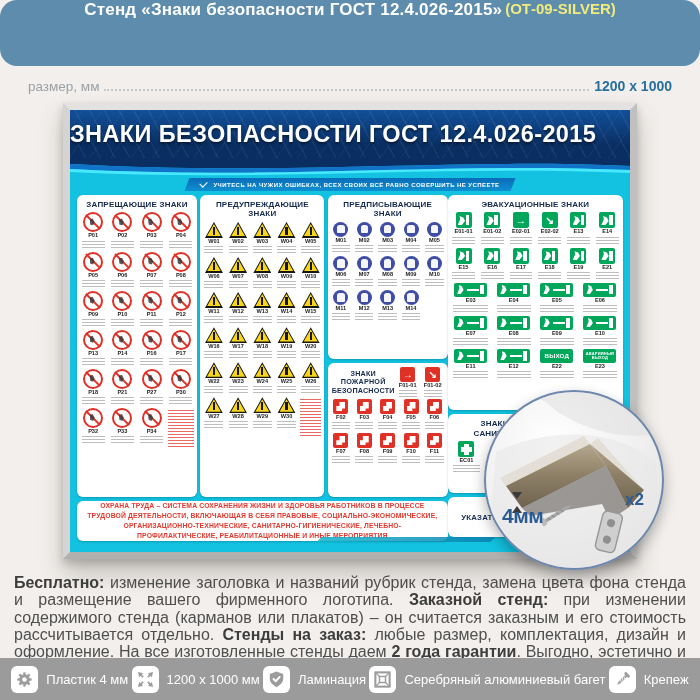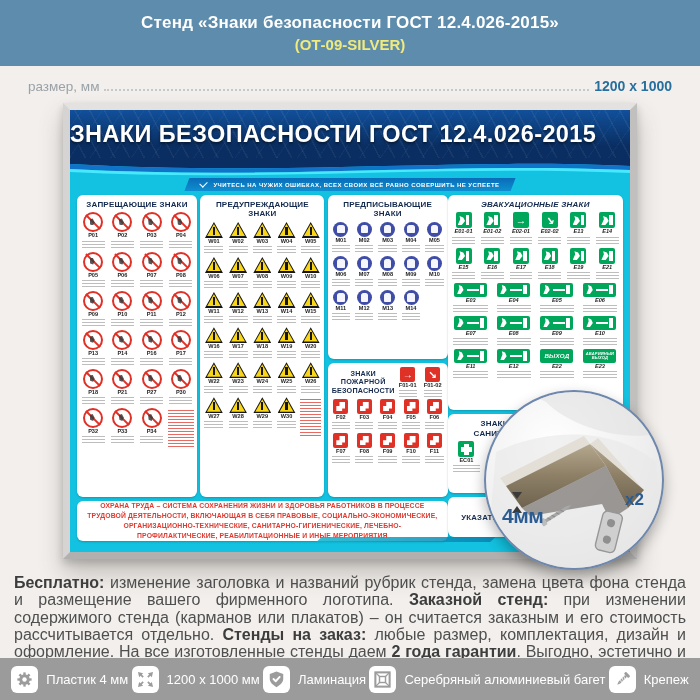--- a/index.html
+++ b/index.html
@@ -1,18 +1,18 @@
 <!DOCTYPE html>
 <html><head>
 <meta charset="utf-8">
 <style>
   html,body{margin:0;padding:0;}
   body{width:700px;height:700px;background:#f2efec;font-family:"Liberation Sans",sans-serif;overflow:hidden;position:relative;}
   
-  .topbar{height:66px;background:#5d8cac;color:#fff;text-align:center;display:flex;flex-direction:column;justify-content:center;gap:3px;}
+  .topbar{height:66px;background:#5d8cac;color:#fff;text-align:center;display:flex;flex-direction:row;justify-content:center;gap:3px;border-radius:17px;}
   .topbar .t1{font-size:17px;font-weight:700;letter-spacing:.2px;}
   .topbar .t2{font-size:15px;font-weight:700;color:#f1ea7c;}
   
   .specs{display:flex;align-items:flex-end;padding:12px 28px 0 28px;gap:28px;}
   .spec{display:flex;flex:1;align-items:baseline;}
   .spec .lbl{color:#9aa2a8;font-size:13.5px;white-space:nowrap;}
   .spec .leader{flex:1;border-bottom:2px dotted #c3c8cc;margin:0 5px;height:11px;}
   .spec .val{color:#266f9e;font-size:14px;font-weight:700;white-space:nowrap;}
   
   .stand-wrap{box-sizing:border-box;width:574px;height:456px;margin:9px auto 0 auto;border:7px solid;border-color:#e4e2e0 #c2c0be #b2b0ae #d6d4d2;box-shadow:inset 0 0 0 1px #9aa2a8,0 14px 22px rgba(80,75,70,.30),0 4px 8px rgba(0,0,0,.18);background:#12c2e0;position:relative;}
@@ -27,21 +27,21 @@
   .stand-body{display:flex;justify-content:space-between;padding:4px 7px 6px 7px;height:352px;box-sizing:border-box;position:relative;}
   .colL{width:372px;display:flex;flex-direction:column;}
   .colL-cards{display:flex;justify-content:space-between;height:321px;}
   .colE{width:176px;display:flex;flex-direction:column;gap:4px;}
   .card{background:#fff;border-radius:6px;box-shadow:0 1px 2px rgba(0,40,60,.25);padding:3px 2px;box-sizing:border-box;overflow:hidden;}
   .cardP{width:120px;height:302px;}
   .cardW{width:124px;height:302px;}
   .colMF{width:120px;display:flex;flex-direction:column;gap:4px;}
   .cardM{height:164px;}
   .cardF{height:134px;}
-  .cardEvac{height:218px;font-style:italic;}
+  .cardEvac{height:218px;}
   .cardMed{height:80px;}
   .cardPoint{height:40px;display:flex;align-items:center;gap:4px;padding:2px 4px;}
   .card h3{margin:2px 0 3px 0;text-align:center;font-size:8px;line-height:1.18;color:#13294e;letter-spacing:.2px;}
   .grid{display:grid;column-gap:1px;row-gap:3px;justify-items:center;}
   .g4{grid-template-columns:repeat(4,1fr);}
   .g5{grid-template-columns:repeat(5,1fr);}
   .g6{grid-template-columns:repeat(6,1fr);}
   .gw4{grid-template-columns:repeat(4,1fr);}
   .tile{display:flex;flex-direction:column;align-items:center;width:100%;}
   .code{font-size:5.6px;font-weight:700;color:#1d1d1d;margin-top:1px;line-height:1;}

